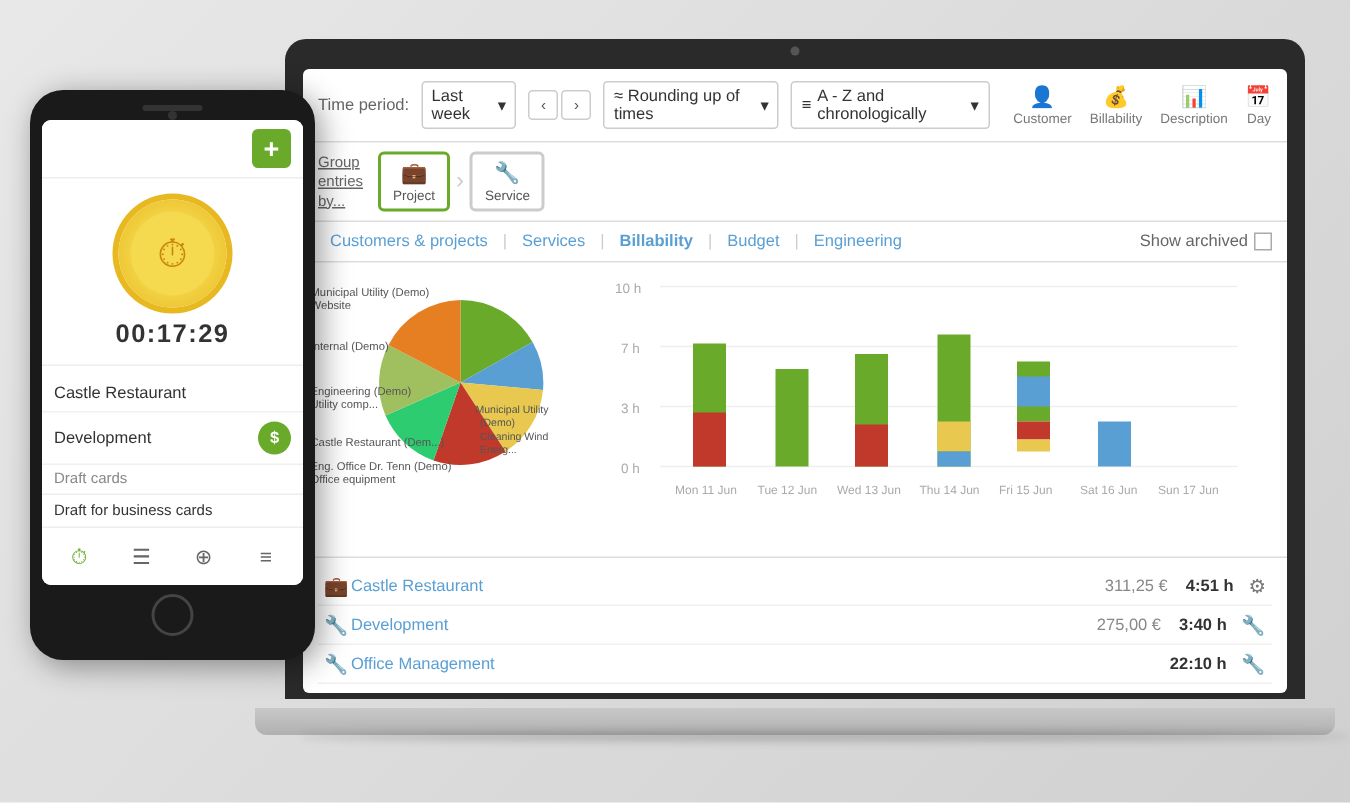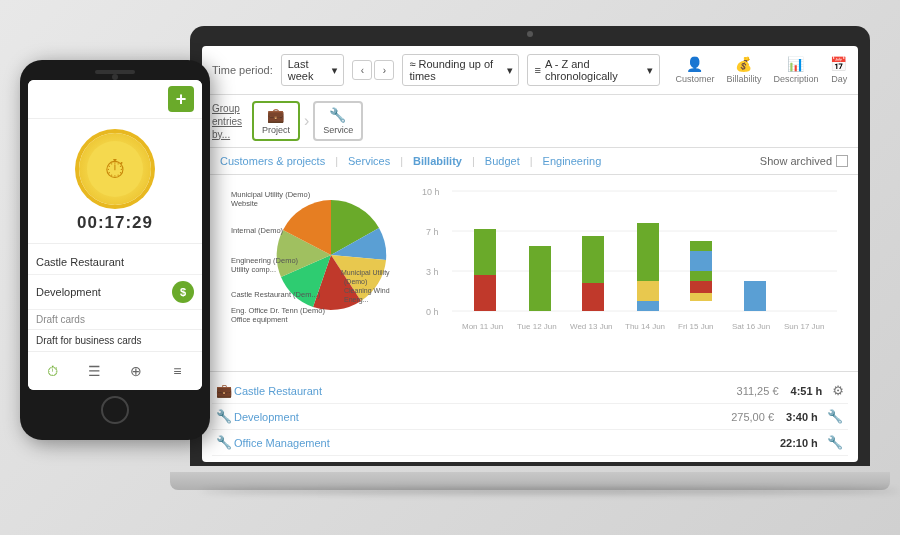--- a/index.html
+++ b/index.html
@@ -201,21 +201,20 @@
       gap: 4px;
       font-size: 11px;
       color: #666;
     }
 
     
     .main-area {
       display: flex;
       flex: 1;
       overflow: hidden;
-      margin-left: 24px;
     }
 
     
     .pie-section {
       width: 180px;
       flex-shrink: 0;
       position: relative;
     }
 
     

